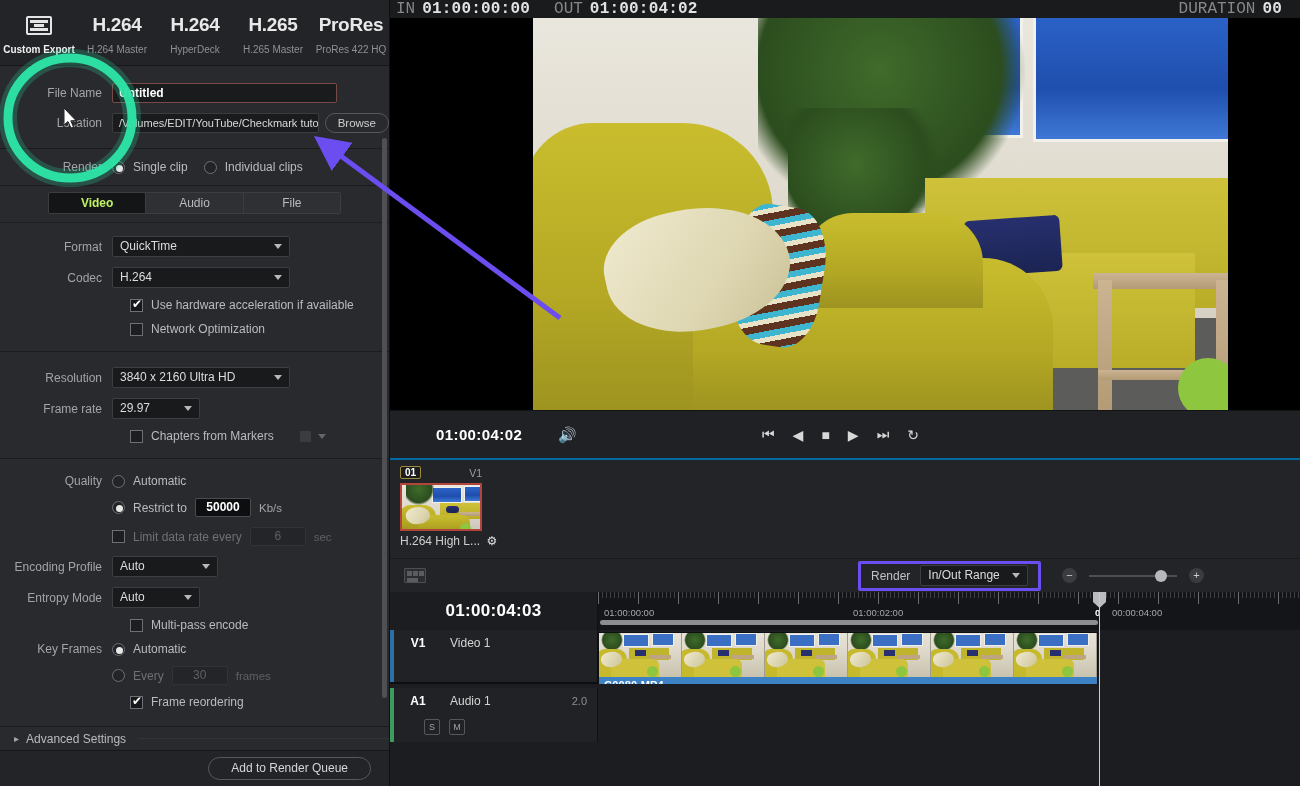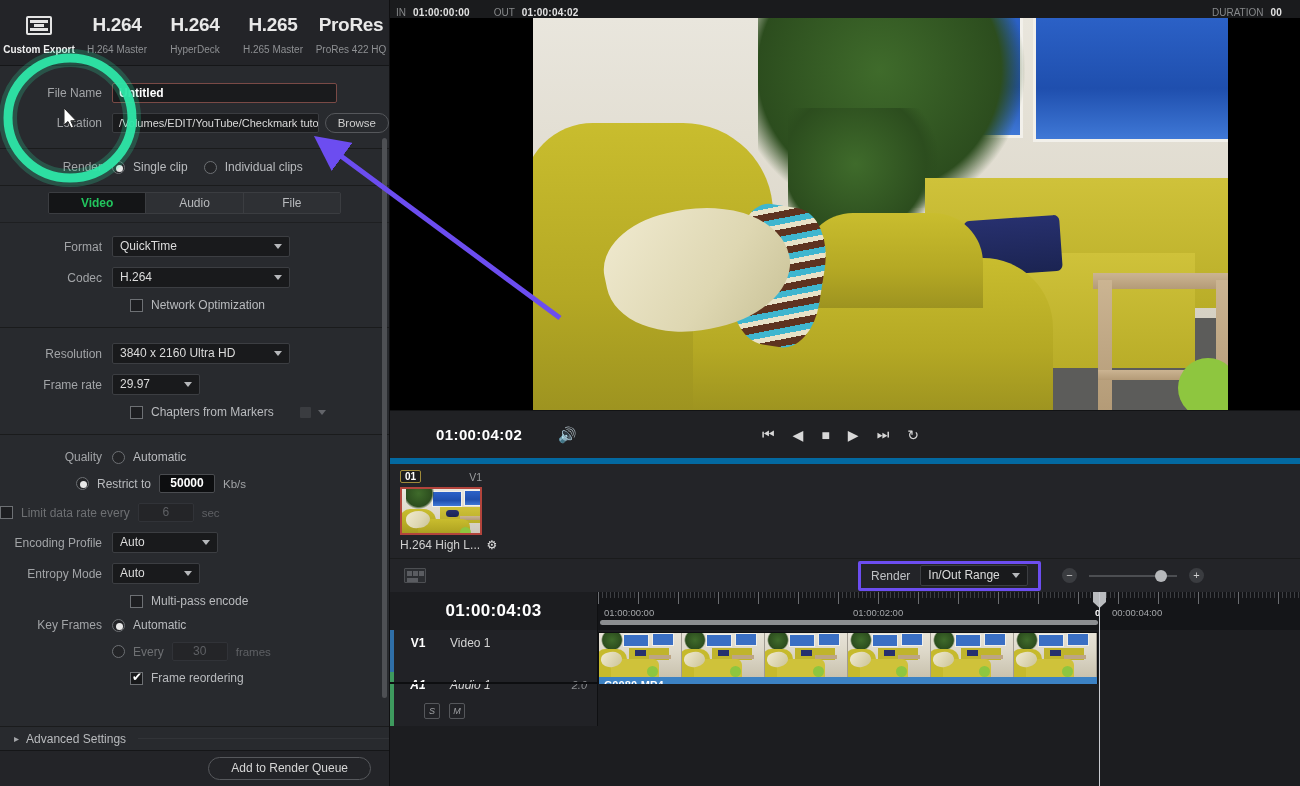--- a/index.html
+++ b/index.html
@@ -102,21 +102,21 @@
   .tabs {
     display:flex; margin:6px 48px 0 48px; border:1px solid #3b3d41;
     border-radius:2px; overflow:hidden; height:22px;
   }
   .tab {
     flex:1; text-align:center; line-height:20px; font-size:12px;
     color:#b8babd; background:#2e3034; cursor:pointer;
     border-right:1px solid #3b3d41;
   }
   .tab:last-child { border-right:none; }
-  .tab.active { background:#141517; color:#22c55e; font-weight:bold; }
+  .tab.active { background:#141517; color:#bef264; font-weight:bold; }
 
   .exportrow { padding:8px 0 8px 6px; display:flex; align-items:center; }
   .exportrow .optlabel { margin-left:7px; }
 
   .select {
     background:#191a1c; border:1px solid #3c3e42; border-radius:2px;
     height:21px; line-height:19px; padding:0 18px 0 7px; color:#dcdcdc;
     font-size:12px; position:relative; cursor:pointer; white-space:nowrap;
     overflow:hidden;
   }
@@ -171,22 +171,23 @@
   }
   .sb-thumb {
     position:absolute; left:0; top:0; width:5px; height:560px;
     background:#4e5054; border-radius:3px; cursor:pointer;
   }
 
   
   #viewer { position:absolute; left:390px; top:0; right:0; height:410px; background:#0d0d0f; }
   .vtop {
     height:18px; background:#1a1b1d; display:flex; align-items:flex-end;
-    font-size:10px; color:#9b9d9f; padding-left:6px; position:relative;
+    font-size:16px; color:#9b9d9f; padding-left:6px; position:relative;
     z-index:3;
+    font-family:Liberation Mono, monospace;
   }
   .vtop .k { color:#86888a; margin-right:7px; }
   .vtop .v { color:#e2e2e2; font-weight:bold; margin-right:24px; letter-spacing:.2px;}
   .vtop .right { position:absolute; right:-6px; display:flex; }
   .vstage { position:absolute; left:0; right:0; top:18px; bottom:0; background:#000; }
   .vimg {
     position:absolute; left:143px; top:0; width:695px; height:392px;
     overflow:hidden; background:#5d5f52;
   }
 
@@ -197,21 +198,21 @@
     display:flex; align-items:center;
   }
   .tc-big { margin-left:46px; font-size:15px; color:#ffffff; font-weight:bold; letter-spacing:.4px; }
   .spk { margin-left:36px; color:#d0d0d0; font-size:15px; cursor:pointer; }
   .tctrls { position:absolute; left:372px; display:flex; align-items:center; gap:18px; color:#d8d8d8; }
   .tctrls span { cursor:pointer; font-size:14px; }
 
   
   #queue {
     position:absolute; left:390px; top:458px; right:0; height:100px;
-    background:#232428; border-top:6px solid #0369a1;
+    background:#232428; border-top:2px solid #0369a1;
   }
   .qitem { position:absolute; left:10px; top:6px; width:95px; }
   .qhead { display:flex; align-items:center; }
   .qnum {
     border:1px solid #a08b3a; background:#1b1c1e; color:#ffffff;
     font-size:10px; font-weight:bold; padding:0px 4px; border-radius:2px;
   }
   .qv1 { margin-left:48px; color:#9b9d9f; font-size:10.5px; }
   .qthumb {
     margin-top:4px; width:82px; height:48px; border:2px solid #b2443c;
@@ -410,20 +411,24 @@
       <div style="height:8px"></div>
       <div class="row">
         <div class="lbl">Format</div>
         <div class="select" style="width:178px">QuickTime</div>
       </div>
       <div class="row">
         <div class="lbl">Codec</div>
         <div class="select" style="width:178px">H.264</div>
       </div>
       <div class="row" style="padding-left:130px">
+        <span class="cbx on"></span>
+        <span class="optlabel">Use hardware acceleration if available</span>
+      </div>
+      <div class="row" style="padding-left:130px">
         <span class="cbx"></span>
         <span class="optlabel">Network Optimization</span>
       </div>
 
       <div class="sep" style="margin-top:10px;margin-bottom:10px"></div>
 
       <div class="row">
         <div class="lbl">Resolution</div>
         <div class="select" style="width:178px">3840 x 2160 Ultra HD</div>
       </div>
@@ -438,27 +443,27 @@
         <span class="tiny-caret"></span>
       </div>
 
       <div class="sep" style="margin-top:10px;margin-bottom:10px"></div>
 
       <div class="row">
         <div class="lbl">Quality</div>
         <span class="radio"></span>
         <span class="optlabel">Automatic</span>
       </div>
-      <div class="row" style="padding-left:76px">
+      <div class="row" style="padding-left:112px">
         <span class="radio on"></span>
         <span class="optlabel" style="margin-right:8px">Restrict to</span>
         <span class="numfield">50000</span>
         <span class="unit">Kb/s</span>
       </div>
-      <div class="row" style="">
+      <div class="row" style="padding-left:112px">
         <span class="cbx"></span>
         <span class="optlabel dim" style="margin-right:8px">Limit data rate every</span>
         <span class="numfield dim">6</span>
         <span class="unit dim">sec</span>
       </div>
 
       <div class="row">
         <div class="lbl">Encoding Profile</div>
         <div class="select" style="width:106px">Auto</div>
       </div>
@@ -798,21 +803,21 @@
     </div>
 
     <div class="trackhdr" style="top:38px;height:52px;">
       <div class="colorbar" style="background:#2f6fa8;"></div>
       <div class="thead-top">
         <span class="tname">V1</span>
         <span class="tname2">Video 1</span>
       </div>
     </div>
 
-    <div class="trackhdr" style="top:80px;height:54px;font-style:italic;">
+    <div class="trackhdr" style="top:96px;height:54px;">
       <div class="colorbar" style="background:#3e9a5e;"></div>
       <div class="thead-top">
         <span class="tname">A1</span>
         <span class="tname2">Audio 1</span>
         <span class="tright">2.0</span>
       </div>
       <div class="thead-bot" style="padding-left:34px">
         <span class="mini-btn">S</span>
         <span class="mini-btn">M</span>
       </div>

